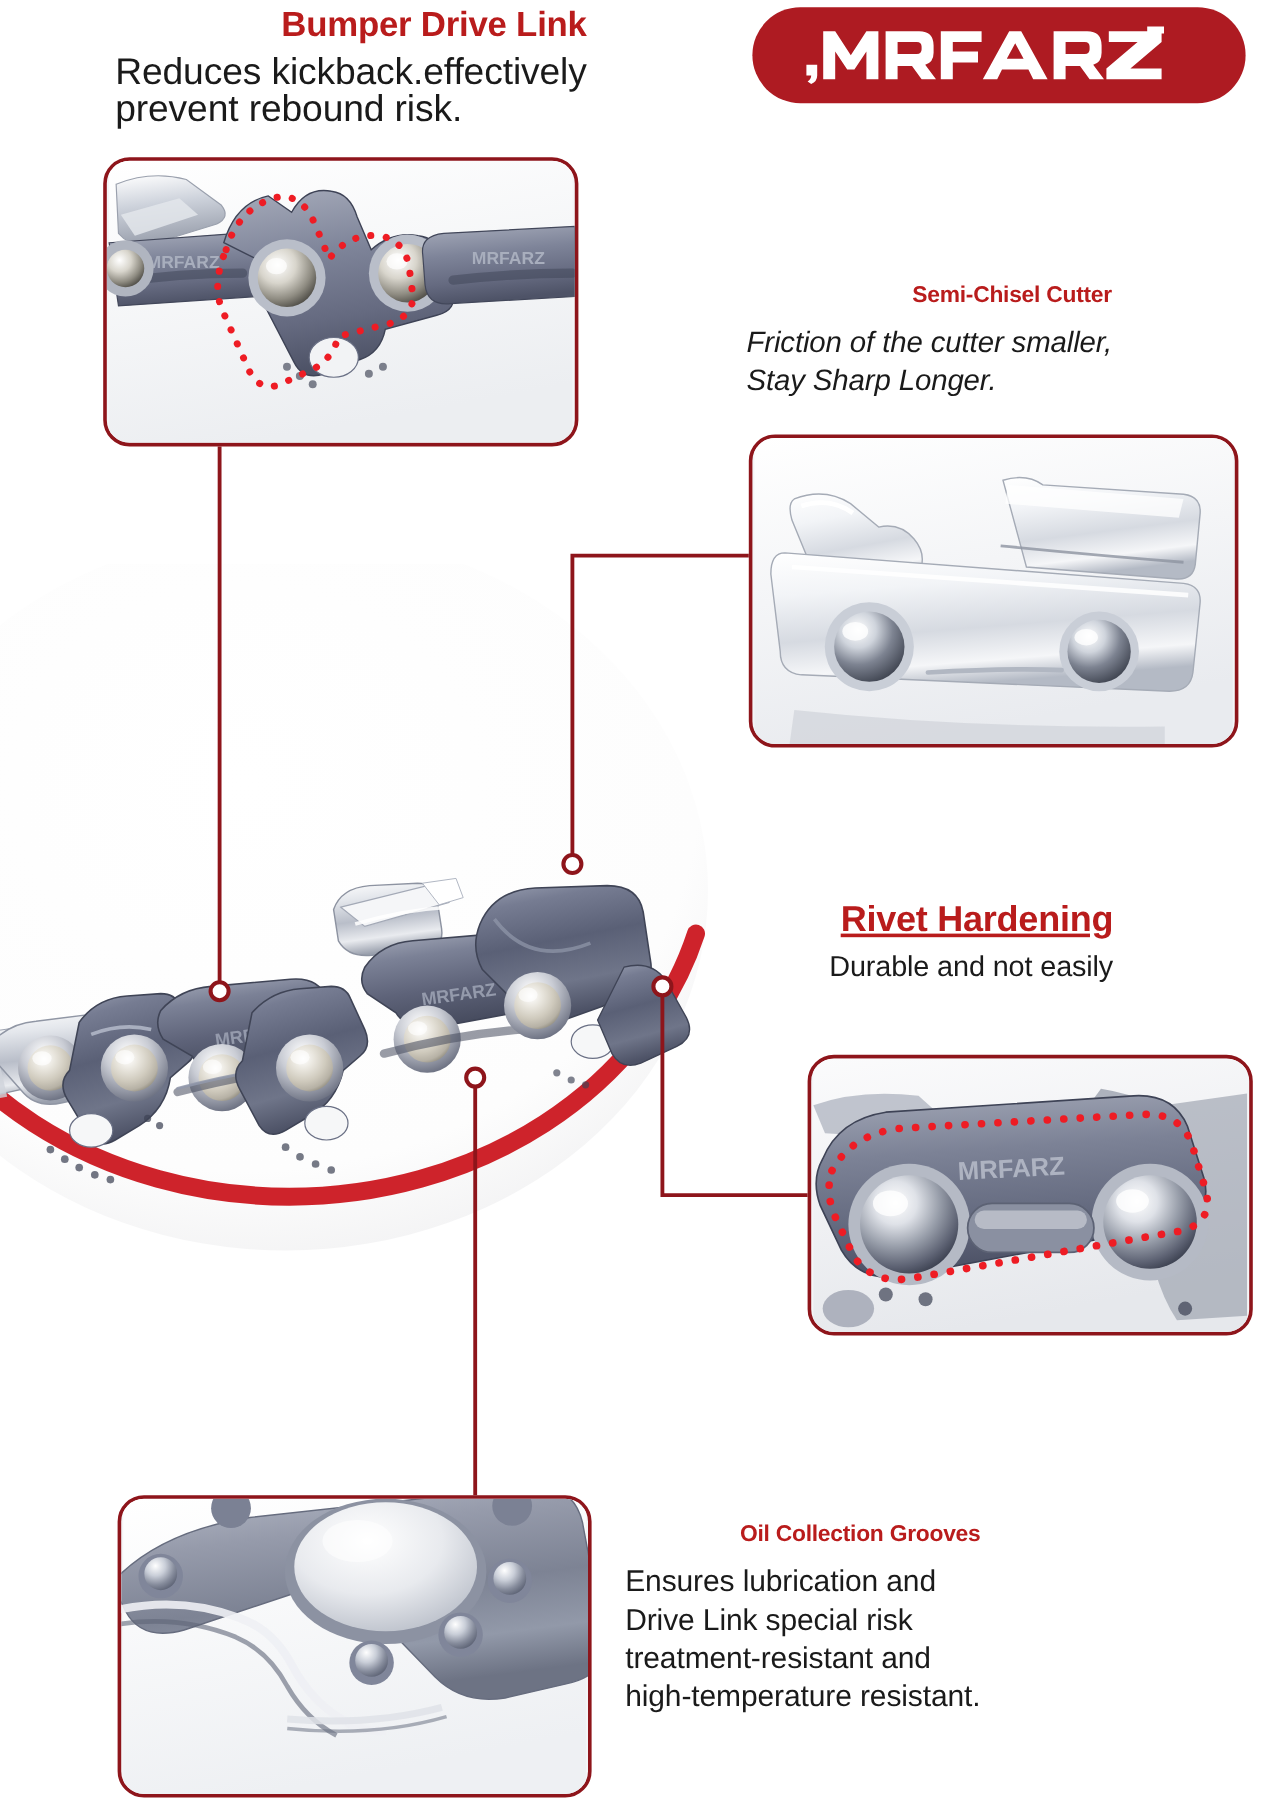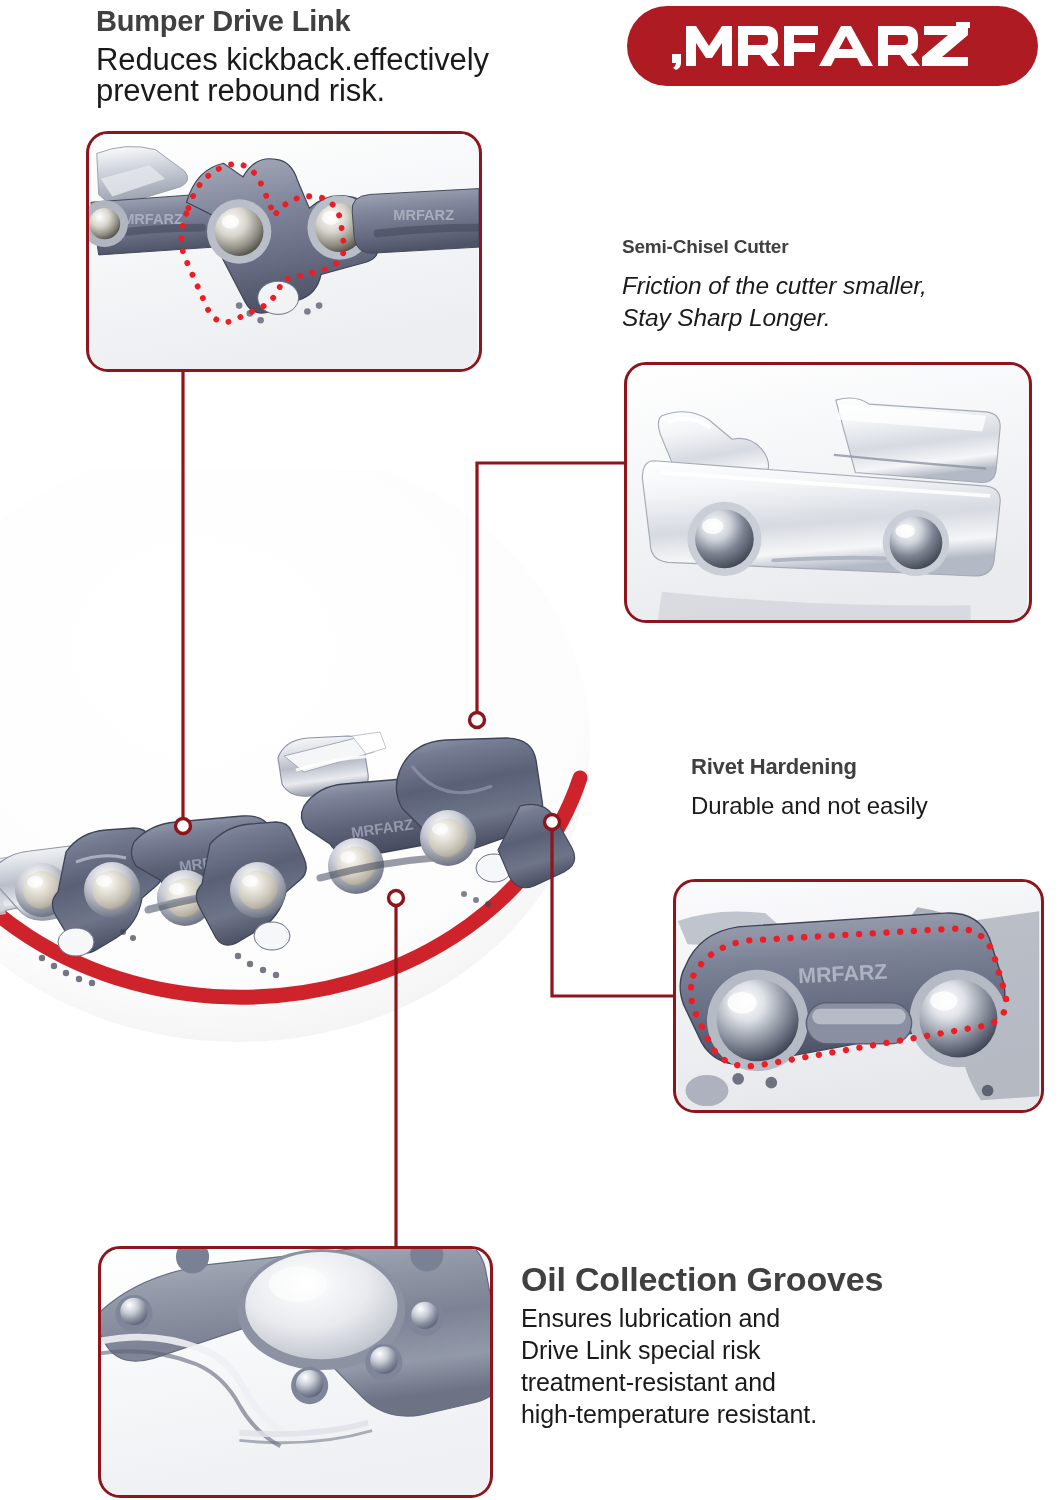--- a/index.html
+++ b/index.html
@@ -15,40 +15,41 @@
   #logo-pill{
     position:absolute; left:627px; top:6px; width:411px; height:80px;
     background:#AE1B22; border-radius:40px;
     display:flex; align-items:center; justify-content:center;
   }
   #logo-pill svg{ display:block; }
 
   
   .feature-text{ position:absolute; }
   .feature-title{
-    font-weight:bold; color:#404040; letter-spacing:-0.2px;
+    font-weight:bold; color:#b91c1c; letter-spacing:-0.2px;
     white-space:nowrap;
+    text-align:right;
   }
   .feature-desc{ color:#1a1a1a; letter-spacing:-0.1px; }
   .feature-desc div{ white-space:nowrap; }
 
   #txt-bumper{ left:96px; top:2px; }
   #txt-bumper .feature-title{ font-size:29px; line-height:38px; }
   #txt-bumper .feature-desc{ font-size:31px; line-height:31px; margin-top:4px; }
 
   #txt-semi{ left:622px; top:228px; }
   #txt-semi .feature-title{ font-size:19px; line-height:38px; }
   #txt-semi .feature-desc{ font-size:24.5px; line-height:32px; margin-top:4px;font-style:italic; }
 
   #txt-rivet{ left:691px; top:748px; }
-  #txt-rivet .feature-title{ font-size:22px; line-height:38px; }
+  #txt-rivet .feature-title{ font-size:30px; line-height:38px;text-decoration:underline; }
   #txt-rivet .feature-desc{ font-size:24px; line-height:32px; margin-top:4px; }
 
   #txt-oil{ left:521px; top:1260px; }
-  #txt-oil .feature-title{ font-size:34px; line-height:38px; }
+  #txt-oil .feature-title{ font-size:19px; line-height:38px; }
   #txt-oil .feature-desc{ font-size:25px; line-height:32px; margin-top:4px; }
 
   
   #hero{
     position:absolute; left:-120px; top:470px; width:800px; height:590px;
   }
   #hero svg{ display:block; width:100%; height:100%; }
 
   
   .inset{

